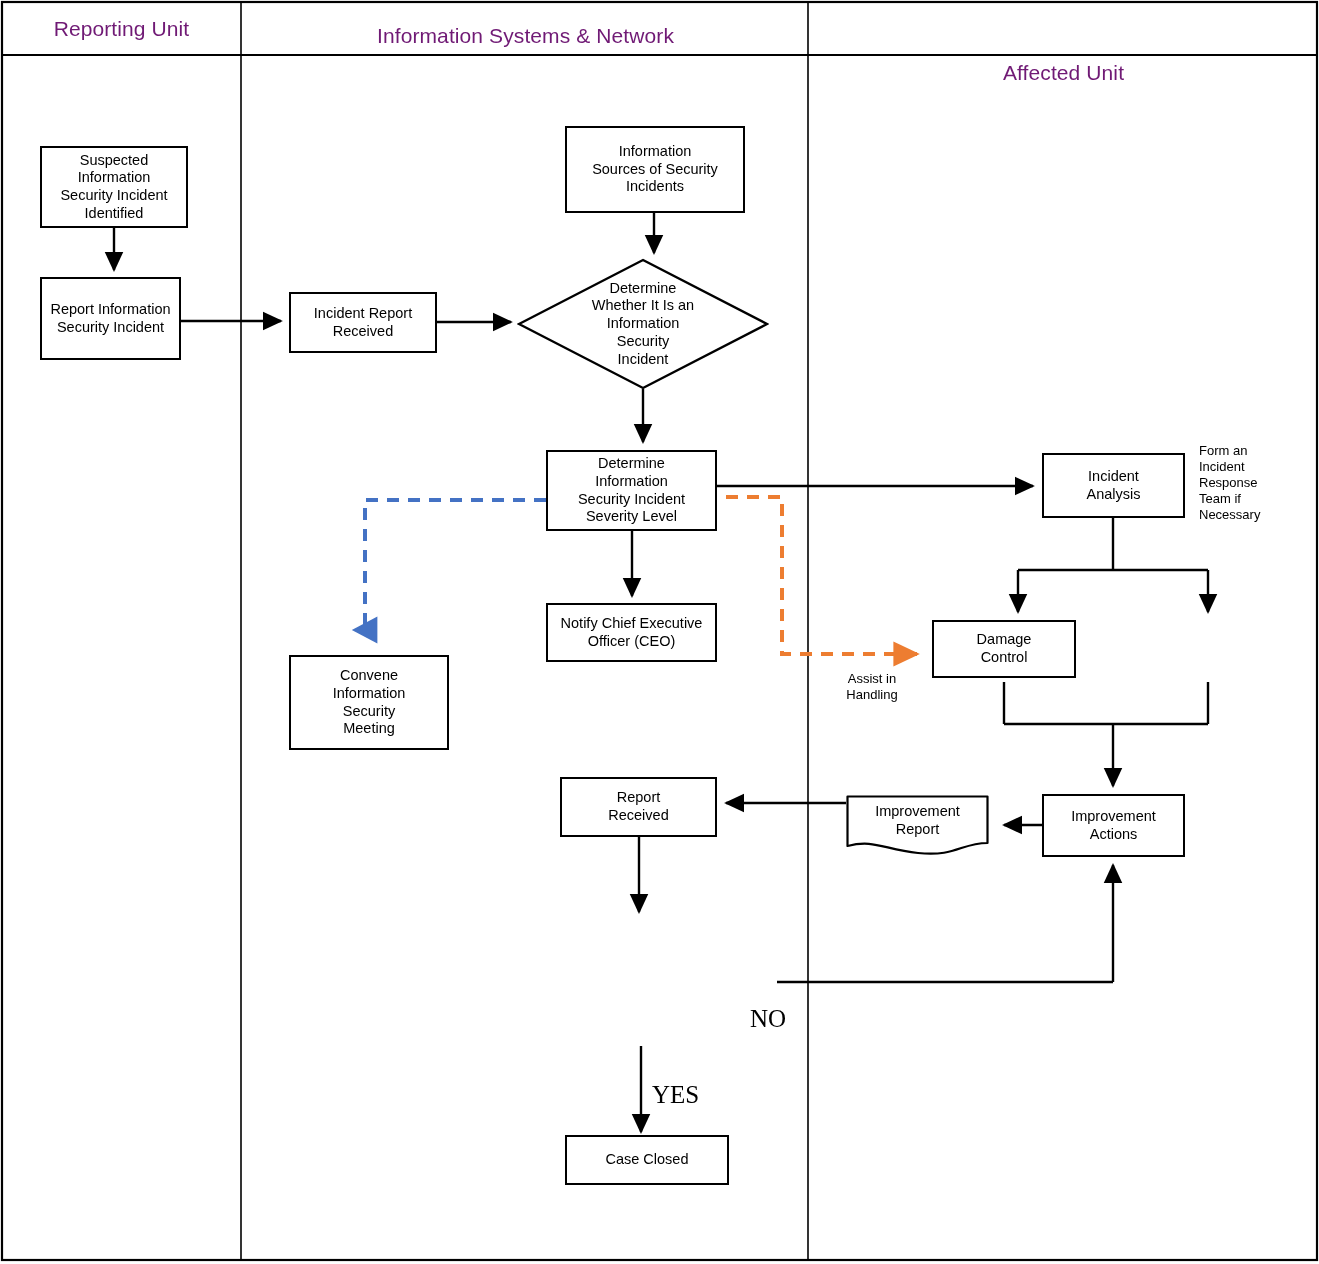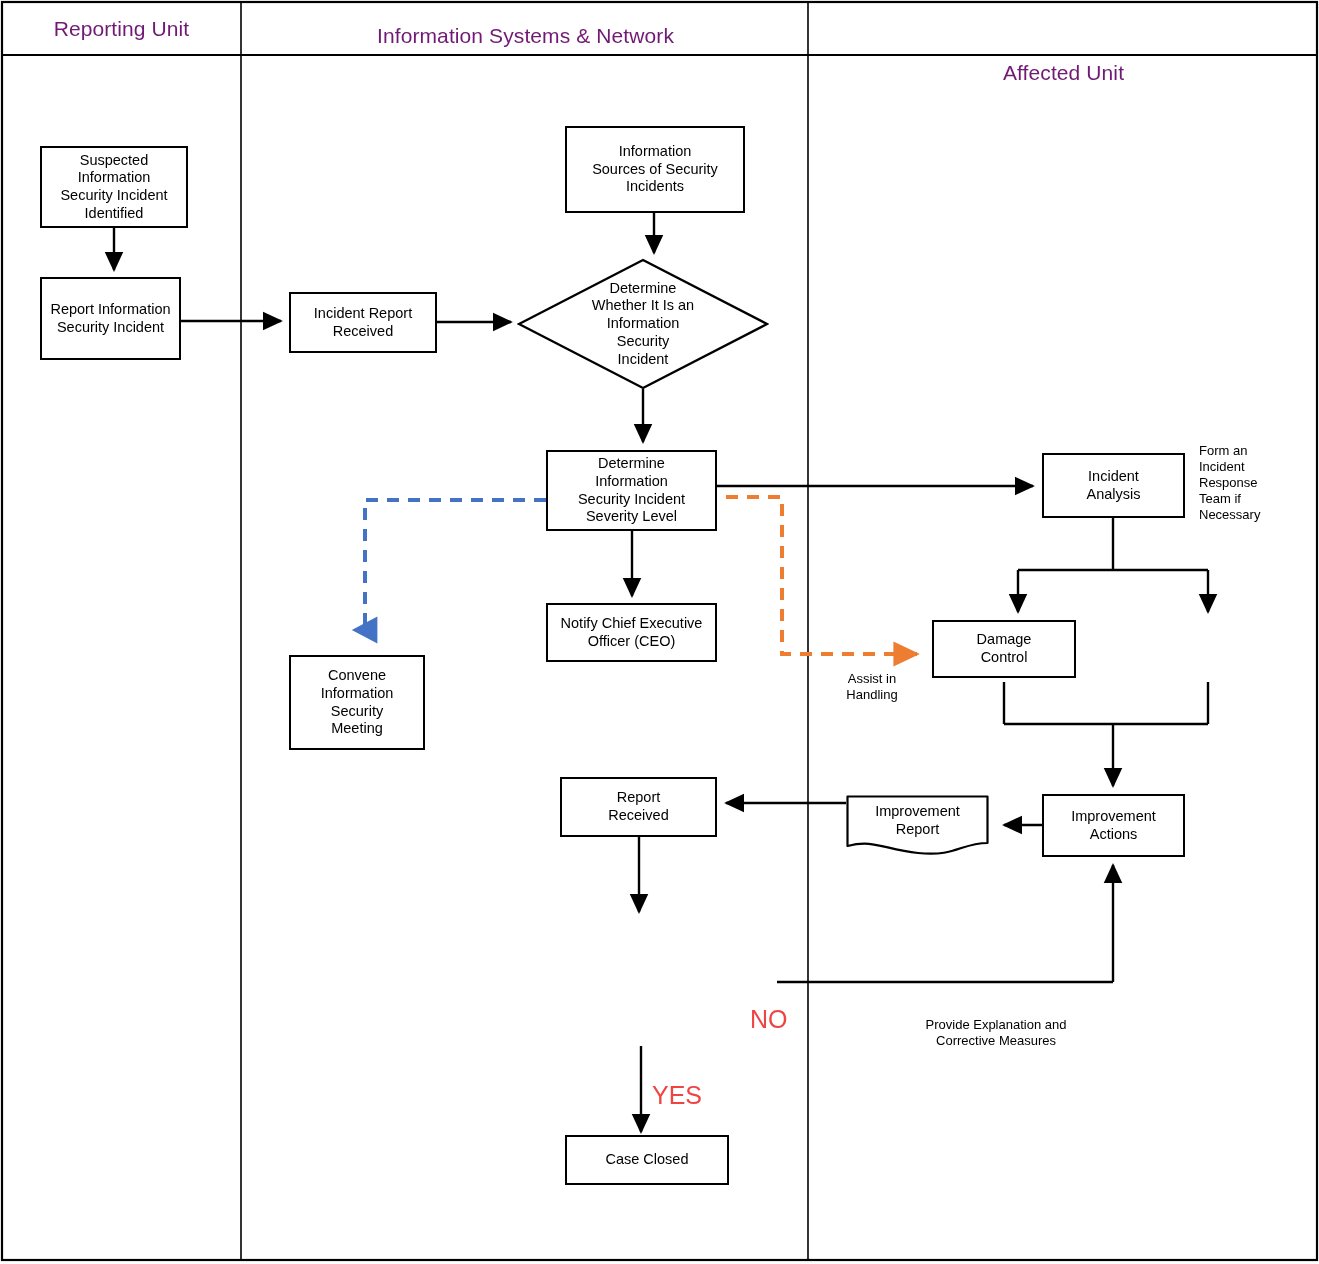--- a/index.html
+++ b/index.html
@@ -53,23 +53,23 @@
   .free-label {
     position: absolute;
     font-size: 13px;
     line-height: 1.23;
     color: #000000;
     text-align: left;
   }
   .free-label.center { text-align: center; }
   .branch-label {
     position: absolute;
-    font-family: Liberation Sans, sans-serif;
+    font-family: Liberation Serif, serif;
     font-size: 25px;
-    color: #ef4444;
+    color: #000000;
   }
   .doc-node {
     position: absolute;
     box-sizing: border-box;
     display: flex;
     align-items: center;
     justify-content: center;
     text-align: center;
     font-size: 14.5px;
     line-height: 1.22;
@@ -215,21 +215,21 @@
   </div>
 
   <div class="node" style="left:546px; top:450px; width:171px; height:81px;">
     <span>Determine<br>Information<br>Security Incident<br>Severity Level</span>
   </div>
 
   <div class="node" style="left:546px; top:603px; width:171px; height:59px;">
     <span>Notify Chief Executive<br>Officer (CEO)</span>
   </div>
 
-  <div class="node" style="left:289px; top:655px; width:136px; height:95px;">
+  <div class="node" style="left:289px; top:655px; width:160px; height:95px;">
     <span>Convene<br>Information<br>Security<br>Meeting</span>
   </div>
 
   <div class="node" style="left:1042px; top:453px; width:143px; height:65px;">
     <span>Incident<br>Analysis</span>
   </div>
 
   <div class="node" style="left:932px; top:620px; width:144px; height:58px;">
     <span>Damage<br>Control</span>
   </div>
@@ -256,23 +256,20 @@
   </div>
 
   <div class="free-label" style="left:1199px; top:443px; width:110px;">
     <span>Form an<br>Incident<br>Response<br>Team if<br>Necessary</span>
   </div>
 
   <div class="free-label center" style="left:820px; top:671px; width:104px;">
     <span>Assist in<br>Handling</span>
   </div>
 
-  <div class="free-label center" style="left:869px; top:1017px; width:254px;">
-    <span>Provide Explanation and<br>Corrective Measures</span>
-  </div>
 
   <div class="branch-label" style="left:750px; top:1005px;">
     <span>NO</span>
   </div>
 
   <div class="branch-label" style="left:652px; top:1081px;">
     <span>YES</span>
   </div>
 
 </div>

